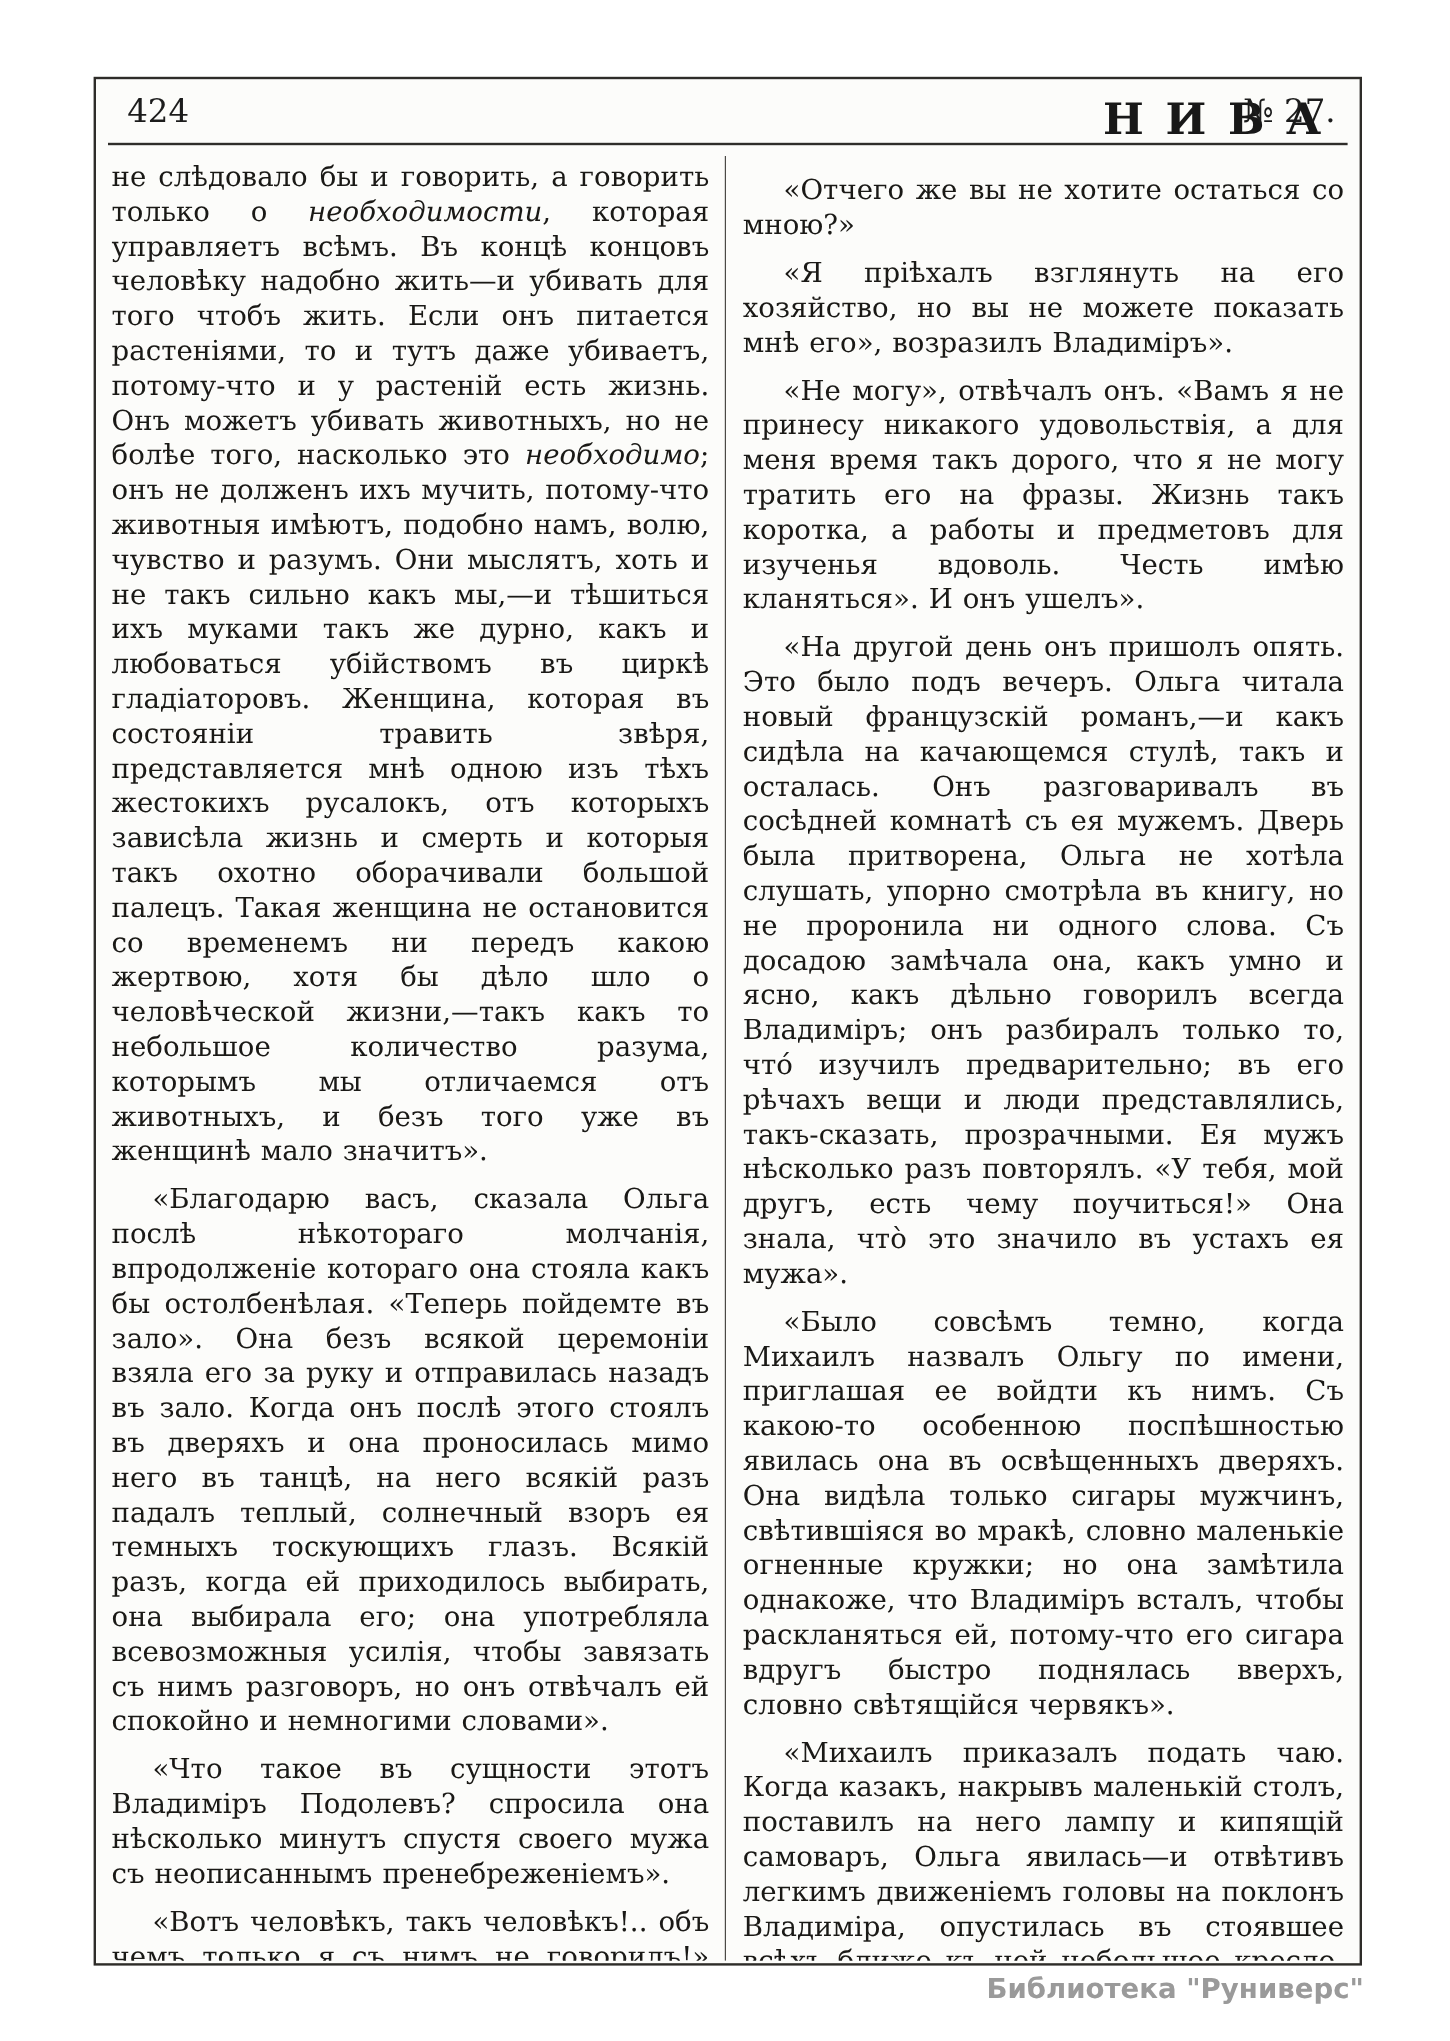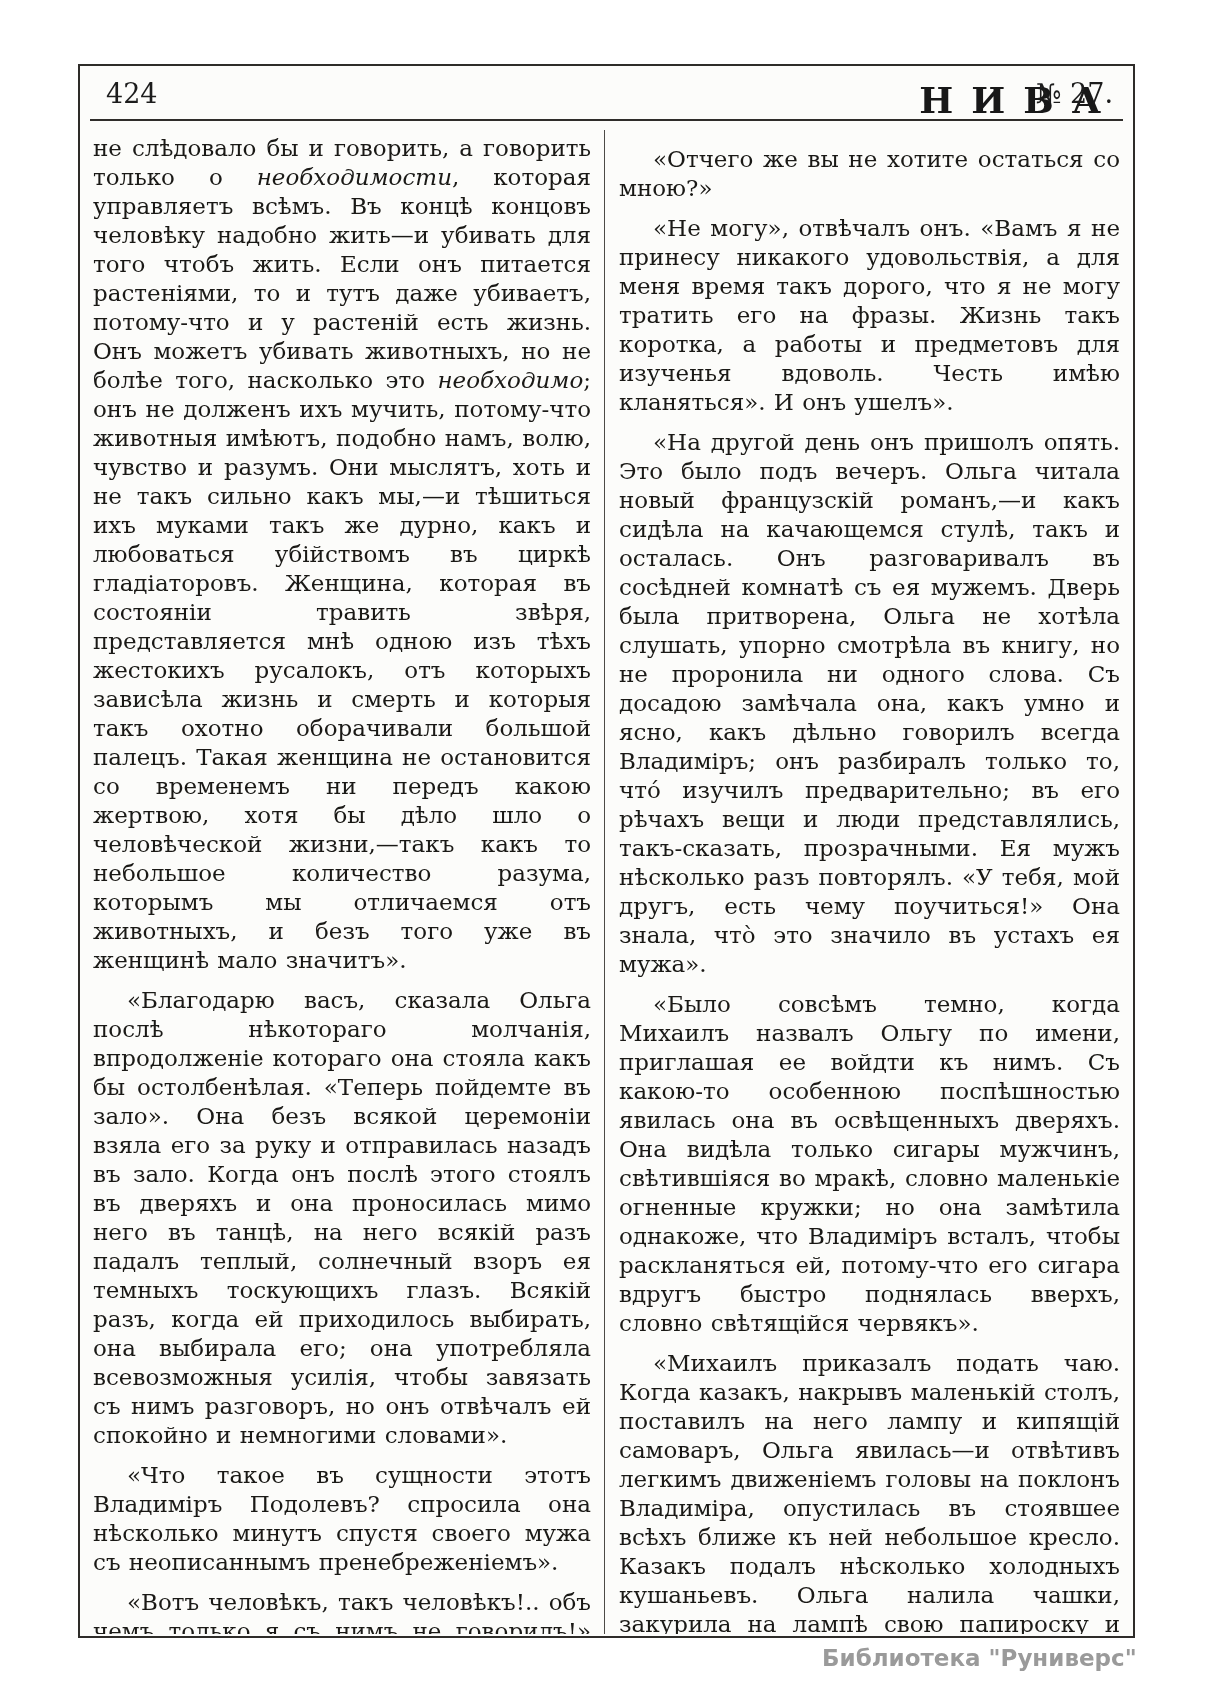--- a/index.html
+++ b/index.html
@@ -123,20 +123,21 @@
   <div class="columns">
     <div class="text-col col-left">
         <p class=""><span>не слѣдовало бы и говорить, а говорить только о </span><i>необходимости</i><span>, которая управляетъ всѣмъ. Въ концѣ концовъ человѣку надобно жить—и убивать для того чтобъ жить. Если онъ питается растеніями, то и тутъ даже убиваетъ, потому-что и у растеній есть жизнь. Онъ можетъ убивать животныхъ, но не болѣе того, насколько это </span><i>необходимо</i><span>; онъ не долженъ ихъ мучить, потому-что животныя имѣютъ, подобно намъ, волю, чувство и разумъ. Они мыслятъ, хоть и не такъ сильно какъ мы,—и тѣшиться ихъ муками такъ же дурно, какъ и любоваться убійствомъ въ циркѣ гладіаторовъ. Женщина, которая въ состояніи травить звѣря, представляется мнѣ одною изъ тѣхъ жестокихъ русалокъ, отъ которыхъ зависѣла жизнь и смерть и которыя такъ охотно оборачивали большой палецъ. Такая женщина не остановится со временемъ ни передъ какою жертвою, хотя бы дѣло шло о человѣческой жизни,—такъ какъ то небольшое количество разума, которымъ мы отличаемся отъ животныхъ, и безъ того уже въ женщинѣ мало значитъ».</span></p>
         <p class="indent"><span>«Благодарю васъ, сказала Ольга послѣ нѣкотораго молчанія, впродолженіе котораго она стояла какъ бы остолбенѣлая. «Теперь пойдемте въ зало». Она безъ всякой церемоніи взяла его за руку и отправилась назадъ въ зало. Когда онъ послѣ этого стоялъ въ дверяхъ и она проносилась мимо него въ танцѣ, на него всякій разъ падалъ теплый, солнечный взоръ ея темныхъ тоскующихъ глазъ. Всякій разъ, когда ей приходилось выбирать, она выбирала его; она употребляла всевозможныя усилія, чтобы завязать съ нимъ разговоръ, но онъ отвѣчалъ ей спокойно и немногими словами».</span></p>
         <p class="indent"><span>«Что такое въ сущности этотъ Владиміръ Подолевъ? спросила она нѣсколько минутъ спустя своего мужа съ неописаннымъ пренебреженіемъ».</span></p>
         <p class="indent"><span>«Вотъ человѣкъ, такъ человѣкъ!.. объ чемъ только я съ нимъ не говорилъ!» возразилъ Михаилъ — онъ былъ неспособенъ къ зависти — «у него помѣстье на русской границѣ въ Цлокцовскомъ округѣ, а теперь онъ и тутъ взялъ въ аренду большое имѣнье. Онъ все стремится дальше, былъ за границей, много учился, не тунеядецъ, но и не утопистъ, а главное не франтъ, не дамскій угодникъ, какъ наши молодые люди». Онъ взглянулъ при этомъ на Ольгу».</span></p>
       </div>
     <div class="column-divider"></div>
     <div class="text-col col-right">
         <p class="indent"><span>«Отчего же вы не хотите остаться со мною?»</span></p>
+        <p class="indent"><span>«Я пріѣхалъ взглянуть на его хозяйство, но вы не можете показать мнѣ его», возразилъ Владиміръ».</span></p>
         <p class="indent"><span>«Не могу», отвѣчалъ онъ. «Вамъ я не принесу никакого удовольствія, а для меня время такъ дорого, что я не могу тратить его на фразы. Жизнь такъ коротка, а работы и предметовъ для изученья вдоволь. Честь имѣю кланяться». И онъ ушелъ».</span></p>
         <p class="indent"><span>«На другой день онъ пришолъ опять. Это было подъ вечеръ. Ольга читала новый французскій романъ,—и какъ сидѣла на качающемся стулѣ, такъ и осталась. Онъ разговаривалъ въ сосѣдней комнатѣ съ ея мужемъ. Дверь была притворена, Ольга не хотѣла слушать, упорно смотрѣла въ книгу, но не проронила ни одного слова. Съ досадою замѣчала она, какъ умно и ясно, какъ дѣльно говорилъ всегда Владиміръ; онъ разбиралъ только то, что́ изучилъ предварительно; въ его рѣчахъ вещи и люди представлялись, такъ-сказать, прозрачными. Ея мужъ нѣсколько разъ повторялъ. «У тебя, мой другъ, есть чему поучиться!» Она знала, что̀ это значило въ устахъ ея мужа».</span></p>
         <p class="indent"><span>«Было совсѣмъ темно, когда Михаилъ назвалъ Ольгу по имени, приглашая ее войдти къ нимъ. Съ какою-то особенною поспѣшностью явилась она въ освѣщенныхъ дверяхъ. Она видѣла только сигары мужчинъ, свѣтившіяся во мракѣ, словно маленькіе огненные кружки; но она замѣтила однакоже, что Владиміръ всталъ, чтобы раскланяться ей, потому-что его сигара вдругъ быстро поднялась вверхъ, словно свѣтящійся червякъ».</span></p>
         <p class="indent"><span>«Михаилъ приказалъ подать чаю. Когда казакъ, накрывъ маленькій столъ, поставилъ на него лампу и кипящій самоваръ, Ольга явилась—и отвѣтивъ легкимъ движеніемъ головы на поклонъ Владиміра, опустилась въ стоявшее всѣхъ ближе къ ней небольшое кресло. Казакъ подалъ нѣсколько холодныхъ кушаньевъ. Ольга налила чашки, закурила на лампѣ свою папироску и откинулась назадъ. Послѣ этого мужчины стали продолжать свой разговоръ, въ то время какъ она смотрѣла на синій дымъ, медленно расходившійся въ видѣ кружковъ, которые все болѣе и болѣе увеличивались,—или же, опустивъ глаза съ длинными темными рѣсницами, наблюдала за Владиміромъ».</span></p>
       </div>
   </div>
 
 </div>
 
 <div class="watermark">Библиотека "Руниверс"</div>

